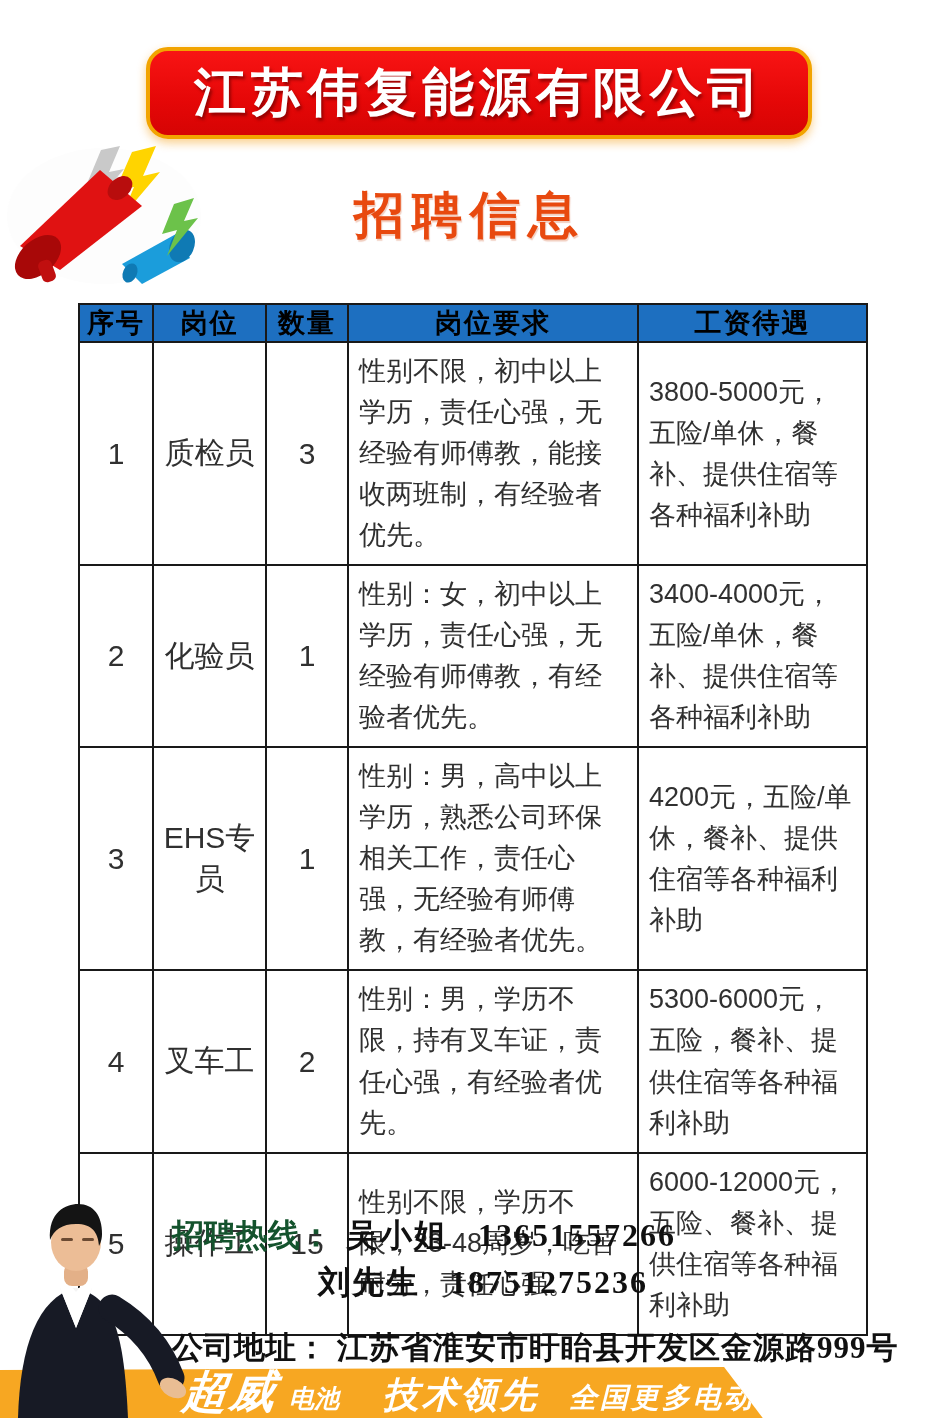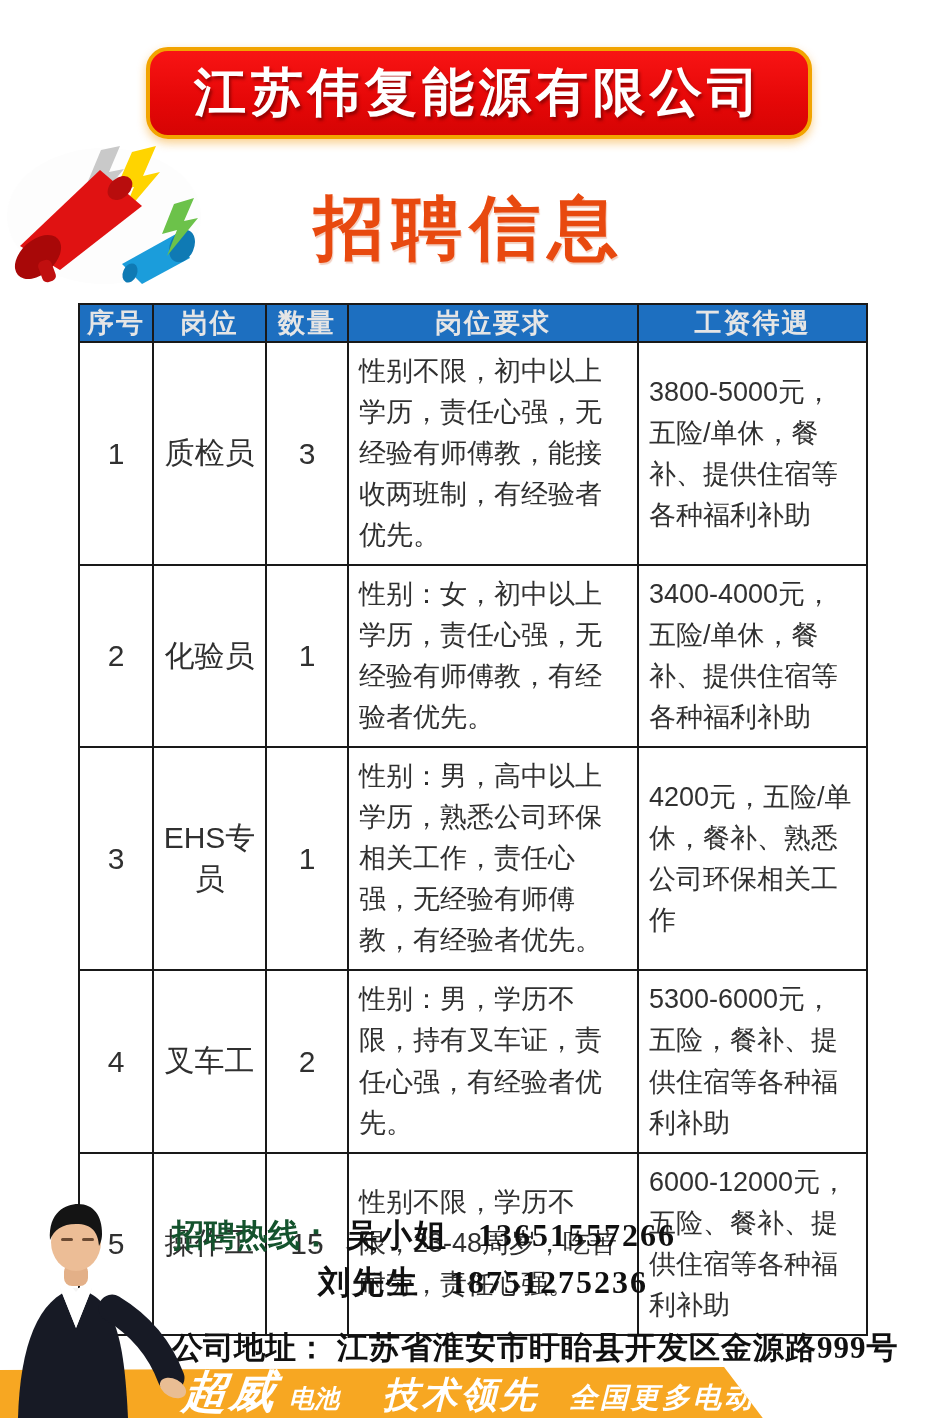--- a/index.html
+++ b/index.html
@@ -23,36 +23,36 @@
     text-shadow:2px 3px 3px rgba(110,0,0,0.65);
   }
 
   
   .megaphone-wrap { position:absolute; left:4px; top:142px; width:205px; height:145px; }
 
   
   .poster-title {
     position:absolute; left:190px; top:182px; width:560px; text-align:center;
     font-family:"Liberation Serif", serif; font-weight:bold;
-    font-size:70px; letter-spacing:8px; color:#e8490f; white-space:nowrap;
+    font-size:50px; letter-spacing:8px; color:#e8490f; white-space:nowrap;
     text-shadow:1px 2px 1px rgba(200,60,0,0.25);
   }
 
   
   table.jobs {
     position:absolute; left:78px; top:303px; width:788px;
     border-collapse:collapse; table-layout:fixed;
   }
   table.jobs col.c-no  { width:74px; }
   table.jobs col.c-pos { width:113px; }
   table.jobs col.c-cnt { width:82px; }
   table.jobs col.c-req { width:290px; }
   table.jobs col.c-sal { width:229px; }
   table.jobs th {
-    background:#1d6fc0; color:#e5e5e5; height:37px;
+    background:#1d6fc0; color:#000000; height:37px;
     font-family:"Liberation Serif", serif; font-weight:bold; font-size:27px;
     border:2px solid #191919; letter-spacing:2px;
   }
   table.jobs td {
     border:2px solid #191919; color:#303030; height:165px;
     background:#ffffff; vertical-align:middle;
   }
   td.center { text-align:center; font-size:30px; font-family:"Liberation Sans", sans-serif; }
   td.text   { font-size:27px; line-height:1.52; padding:8px 10px;
               font-family:"Liberation Sans", sans-serif; word-break:break-all; }
@@ -152,21 +152,21 @@
         <td class="center">化验员</td>
         <td class="center">1</td>
         <td class="text">性别：女，初中以上学历，责任心强，无经验有师傅教，有经验者优先。</td>
         <td class="text">3400-4000元，五险/单休，餐补、提供住宿等各种福利补助</td>
       </tr>
       <tr>
         <td class="center">3</td>
         <td class="center">EHS专员</td>
         <td class="center">1</td>
         <td class="text">性别：男，高中以上学历，熟悉公司环保相关工作，责任心强，无经验有师傅教，有经验者优先。</td>
-        <td class="text">4200元，五险/单休，餐补、熟悉公司环保相关工作</td>
+        <td class="text">4200元，五险/单休，餐补、提供住宿等各种福利补助</td>
       </tr>
       <tr>
         <td class="center">4</td>
         <td class="center">叉车工</td>
         <td class="center">2</td>
         <td class="text">性别：男，学历不限，持有叉车证，责任心强，有经验者优先。</td>
         <td class="text">5300-6000元，五险，餐补、提供住宿等各种福利补助</td>
       </tr>
       <tr>
         <td class="center">5</td>

